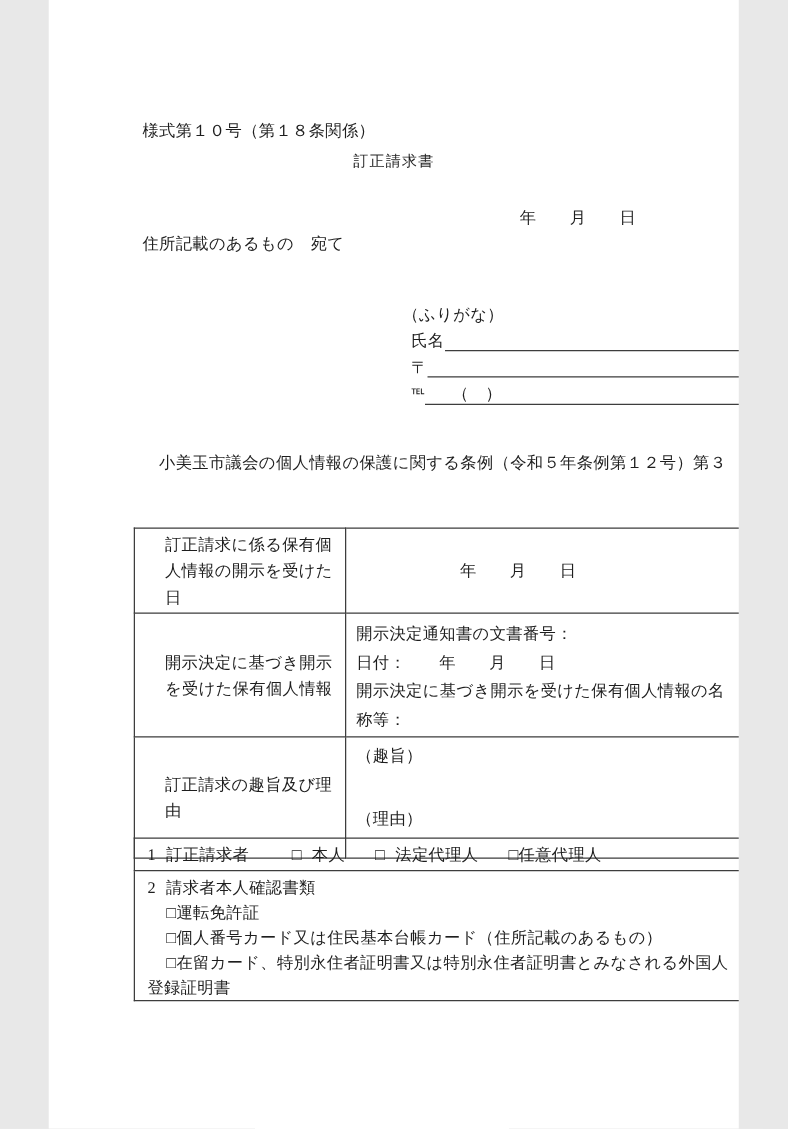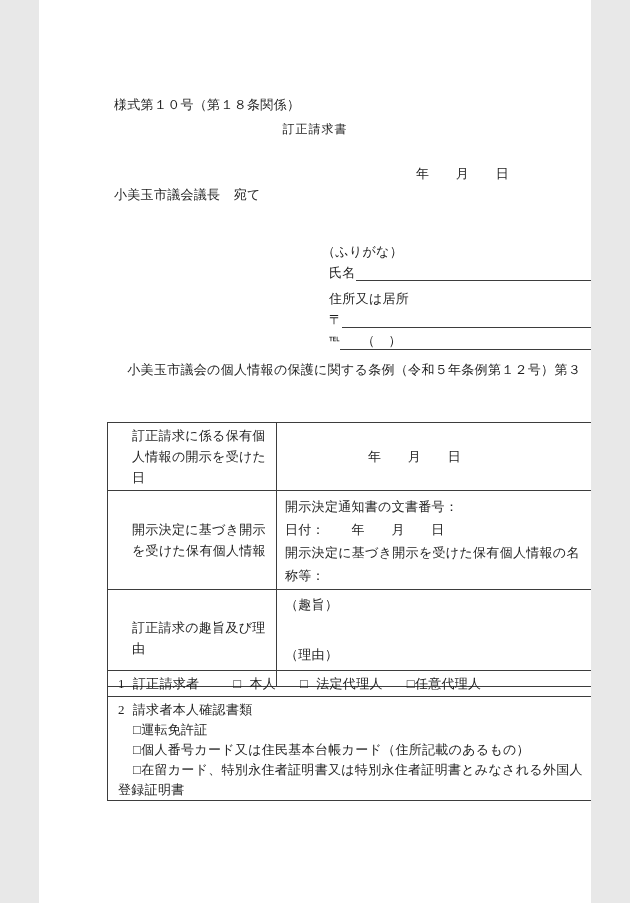--- a/index.html
+++ b/index.html
@@ -65,32 +65,29 @@
 <body>
 
 <div class="page">
 
   <div class="abs form-number">様式第１０号（第１８条関係）</div>
 
   <div class="abs doc-title">訂正請求書</div>
 
   <div class="abs date-top">年　　月　　日</div>
 
-  <div class="abs addressee">小美玉市議会議長　宛て</div>
+  <div class="abs addressee">住所記載のあるもの　宛て</div>
 
   <div class="abs applicant">
     <div class="a-row r-furigana">
       <span class="a-label">（ふりがな）</span>
     </div>
     <div class="a-row r-name">
       <span class="a-label">氏名</span>
       <span class="fill-line"></span>
-    </div>
-    <div class="a-row r-address">
-      <span class="a-label">住所又は居所</span>
     </div>
     <div class="a-row r-postal">
       <span class="a-label">〒</span>
       <span class="fill-line"></span>
     </div>
     <div class="a-row r-tel">
       <span class="a-label">℡</span>
       <span class="fill-line tel-line">
         <span>（　）</span>
       </span>

